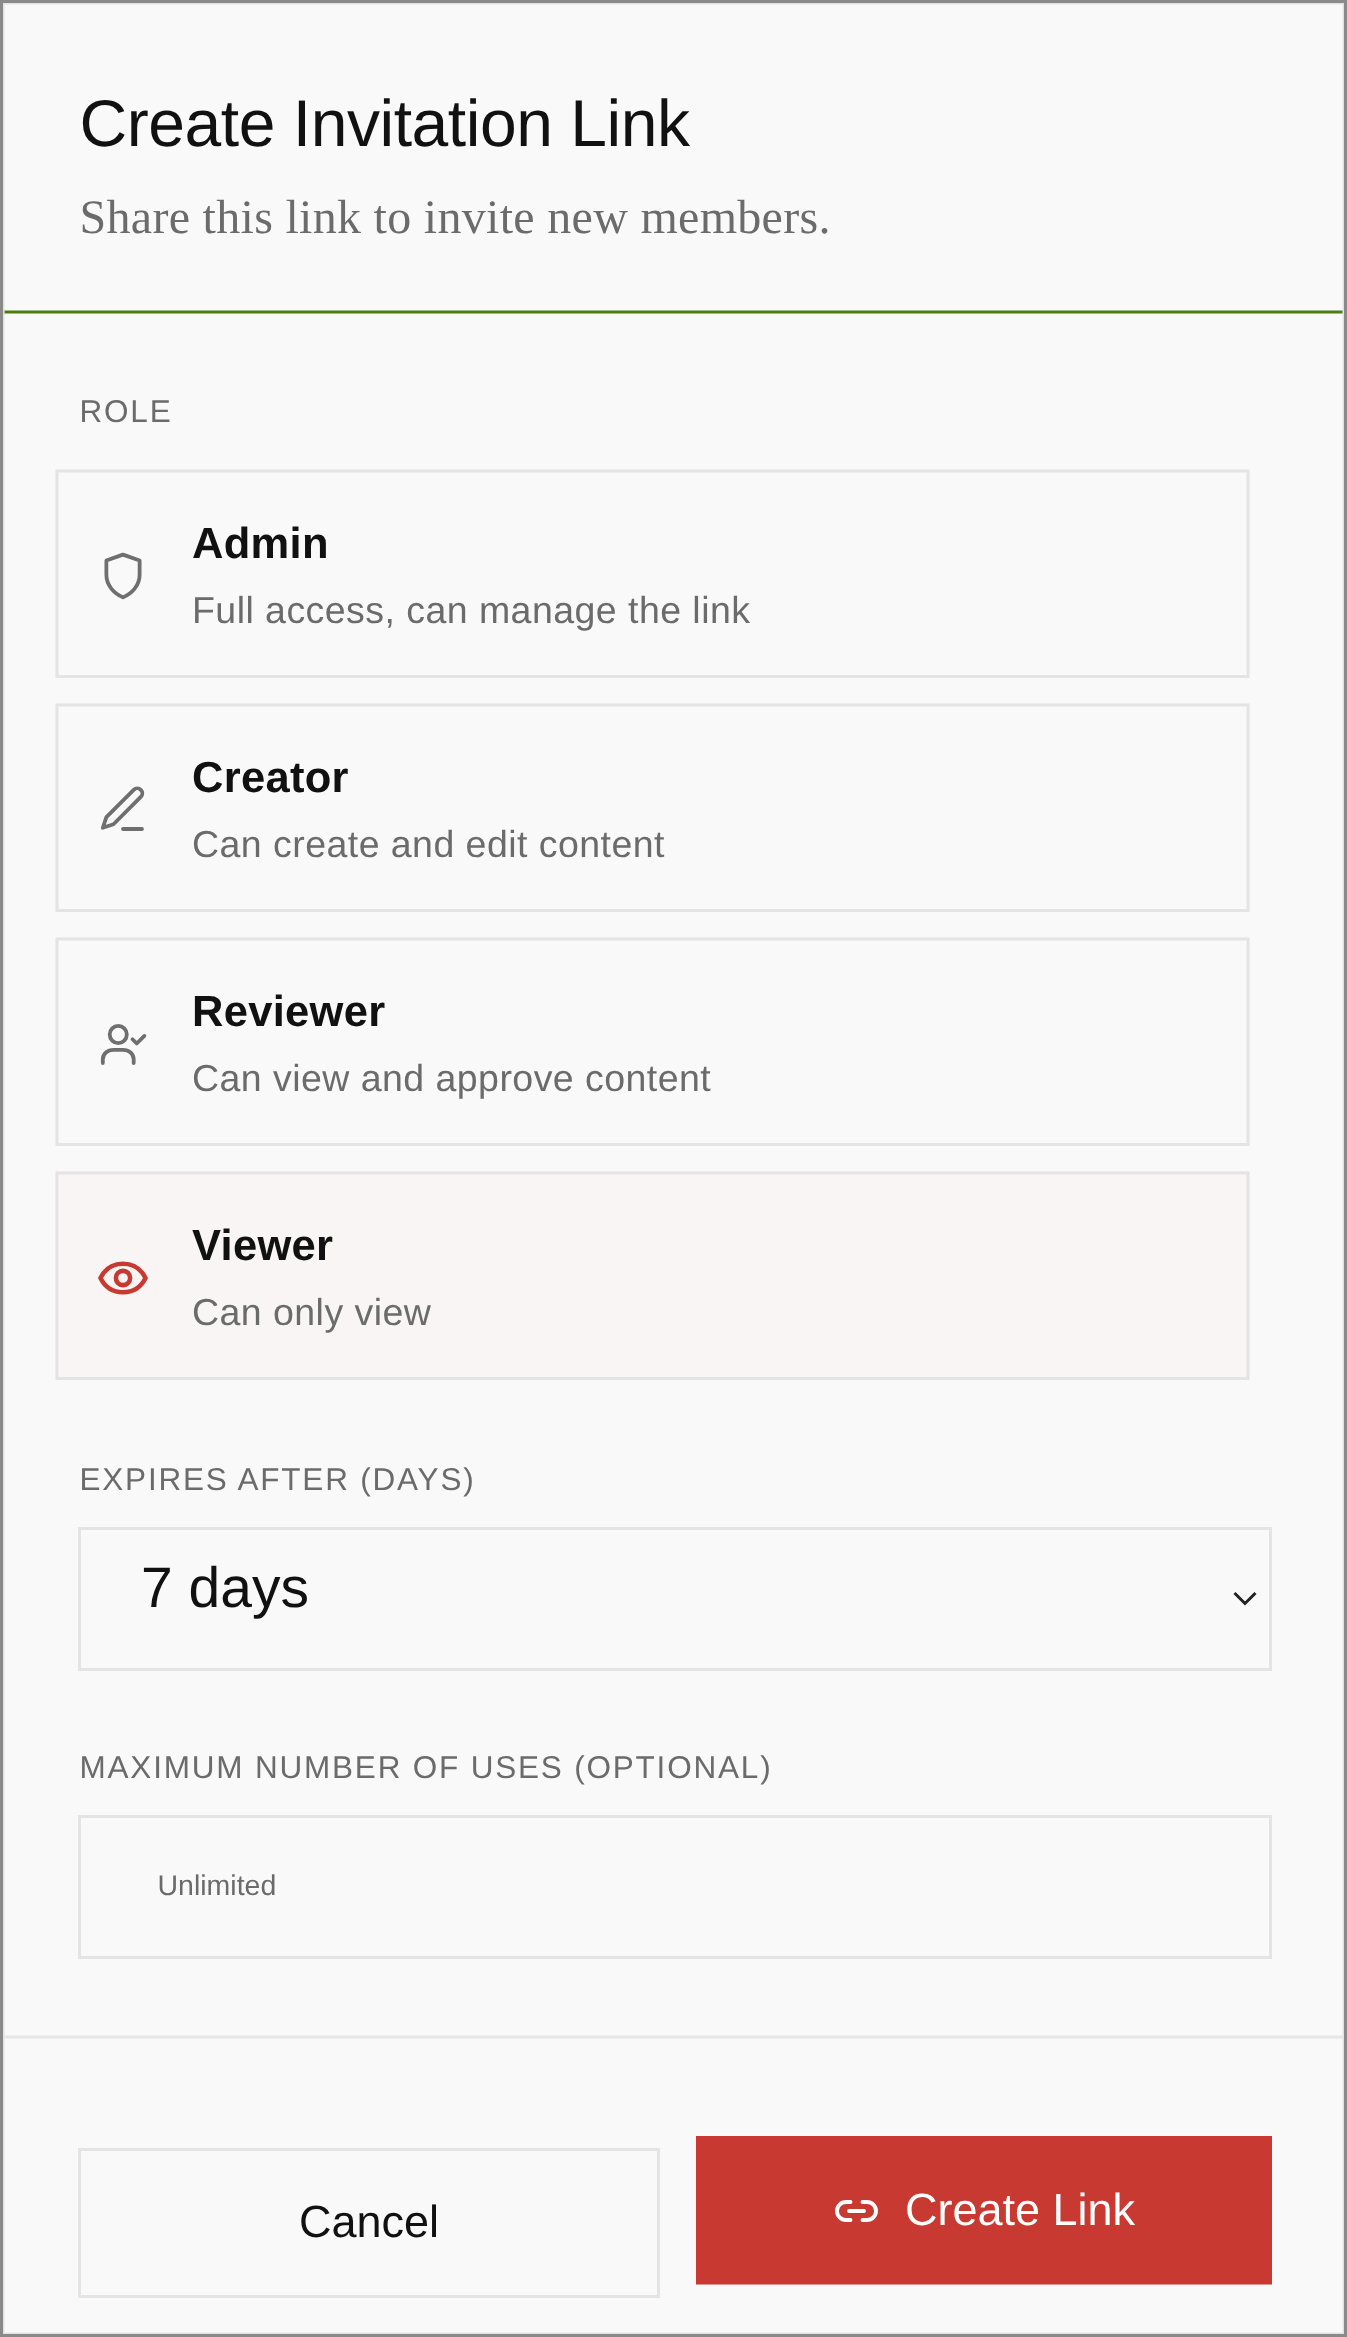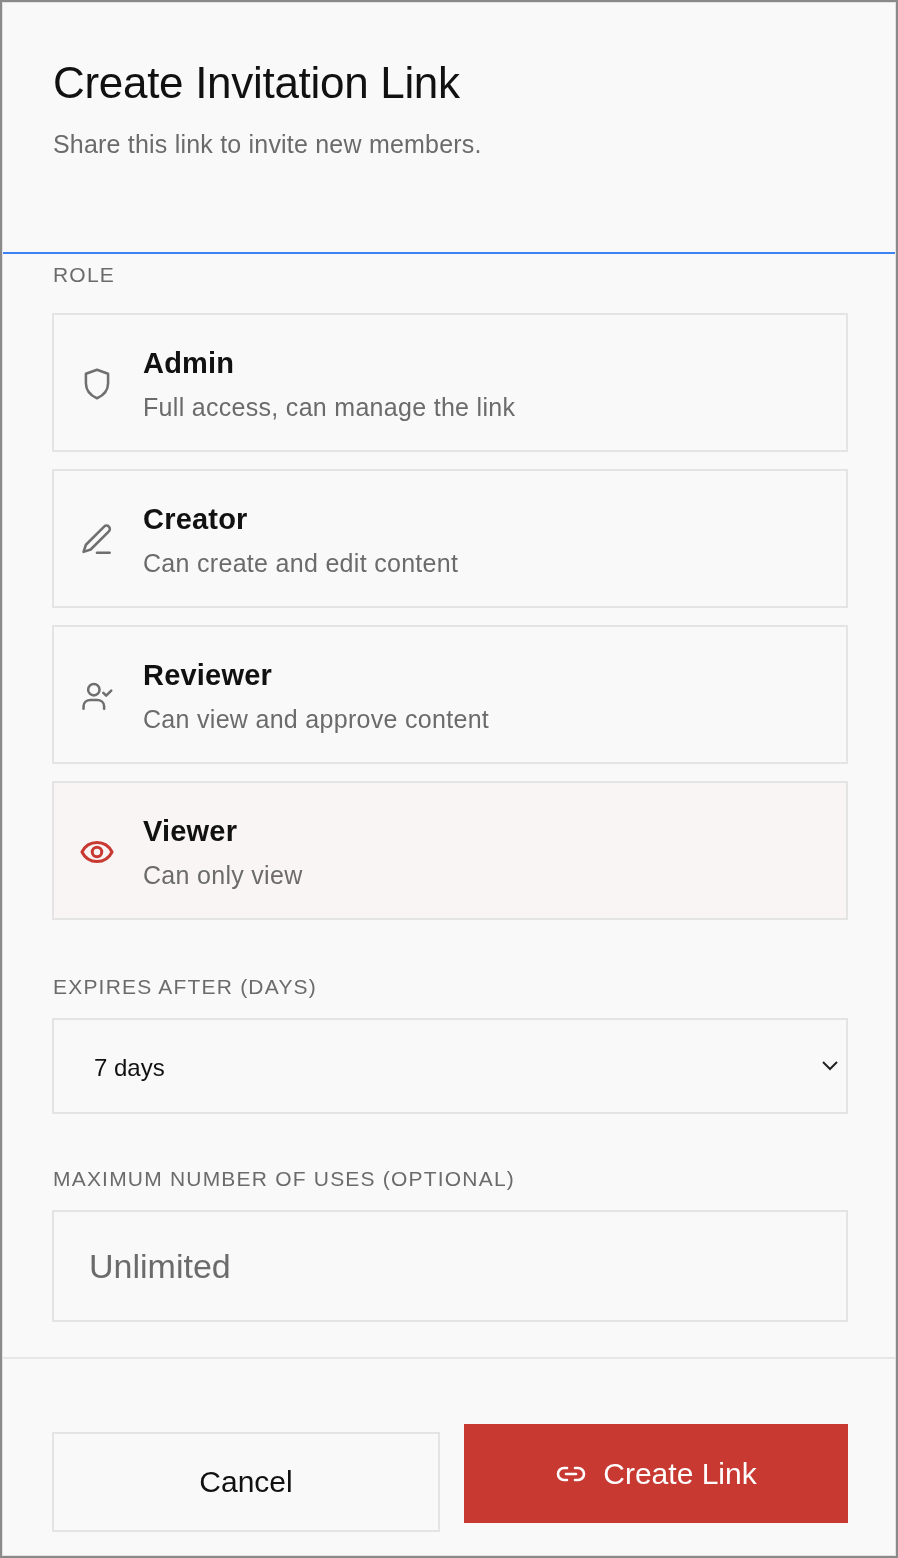--- a/index.html
+++ b/index.html
@@ -2,48 +2,48 @@
 <html><head>
   <meta charset="utf-8">
   <style>
     * { box-sizing: border-box; margin: 0; padding: 0; }
     html, body { width: 898px; height: 1558px; background: #8a8a8a; overflow: hidden; }
     body { font-family: "Liberation Sans", "DejaVu Sans", sans-serif; }
     .dialog {
       position: absolute; left: 2px; top: 2px; width: 894px; height: 1554px;
       background: #f9f9f9; border: 1px solid #e2e2e2;
     }
-    .header { height: 251px; padding: 56px 0 0 50px; border-bottom: 2px solid #3b82f6; }
+    .header { height: 206px; padding: 56px 0 0 50px; border-bottom: 2px solid #4d7c0f; }
     .title { font-size: 44px; color: #111; font-weight: 400; letter-spacing: -0.3px; line-height: 48px; }
-    .subtitle { margin-top: 22px; font-size: 25px; color: #6b6b6b; line-height: 30px; letter-spacing: 0.2px; }
+    .subtitle { margin-top: 22px; font-size: 32px; color: #6b6b6b; line-height: 30px; letter-spacing: 0.2px; font-family: Liberation Serif, serif; }
     .section-label {
       font-size: 21px; color: #6b6b6b; letter-spacing: 1.2px; text-transform: uppercase;
       line-height: 26px;
     }
     .role-label { position: absolute; left: 50px; top: 259px; }
     .role-card {
-      position: absolute; left: 49px; width: 796px; height: 139px;
+      position: absolute; left: 34px; width: 796px; height: 139px;
       border: 2px solid #e4e4e4; background: #f9f9f9; cursor: pointer;
     }
     .role-card.selected { background: #f9f5f4; }
     .role-icon { position: absolute; left: 24px; top: 50px; width: 38px; height: 38px; }
     .role-name { position: absolute; left: 89px; top: 32px; font-size: 29px; color: #111; font-weight: 700; letter-spacing: 0.2px; }
     .role-desc { position: absolute; left: 89px; top: 78px; font-size: 25px; color: #6b6b6b; letter-spacing: 0.3px; }
     .expires-label { position: absolute; left: 50px; top: 971px; }
     .select-box {
       position: absolute; left: 49px; top: 1015px; width: 796px; height: 96px;
       border: 2px solid #e4e4e4; background: #f9f9f9; cursor: pointer;
     }
-    .select-value { position: absolute; left: 40px; top: 34px; font-size: 24px; color: #111; }
+    .select-value { position: absolute; left: 40px; top: 18px; font-size: 38px; color: #111; }
     .chev { position: absolute; right: 6px; top: 38px; width: 20px; height: 14px; }
     .uses-label { position: absolute; left: 50px; top: 1163px; }
     .uses-input {
-      position: absolute; left: 49px; top: 1207px; width: 796px; height: 112px;
-      border: 2px solid #e4e4e4; background: #f9f9f9; padding-left: 35px;
-      font-size: 34px; color: #111; font-family: "Liberation Sans", "DejaVu Sans", sans-serif; outline: none;
+      position: absolute; left: 49px; top: 1207px; width: 796px; height: 96px;
+      border: 2px solid #e4e4e4; background: #f9f9f9; padding-left: 51px;
+      font-size: 19px; color: #111; font-family: "Liberation Sans", "DejaVu Sans", sans-serif; outline: none;
     }
     .uses-input::placeholder { color: #6b6b6b; }
     .footer-divider { position: absolute; left: 0; top: 1354px; width: 100%; height: 2px; background: #e6e6e6; }
     .btn { position: absolute; top: 1405px; height: 100px; font-size: 30px; cursor: pointer;
       display: flex; align-items: center; justify-content: center; gap: 16px; font-family: "Liberation Sans", "DejaVu Sans", sans-serif; }
     .btn-cancel { left: 49px; width: 388px; border: 2px solid #e4e4e4; background: #f9f9f9; color: #111; margin-top: 24px; }
     .btn-create { left: 461px; width: 384px; background: #c83932; color: #ffffff; border: none; height: 99px; margin-top: 16px; }
     .btn-create svg { width: 32px; height: 22px; }
   </style>
 </head>

